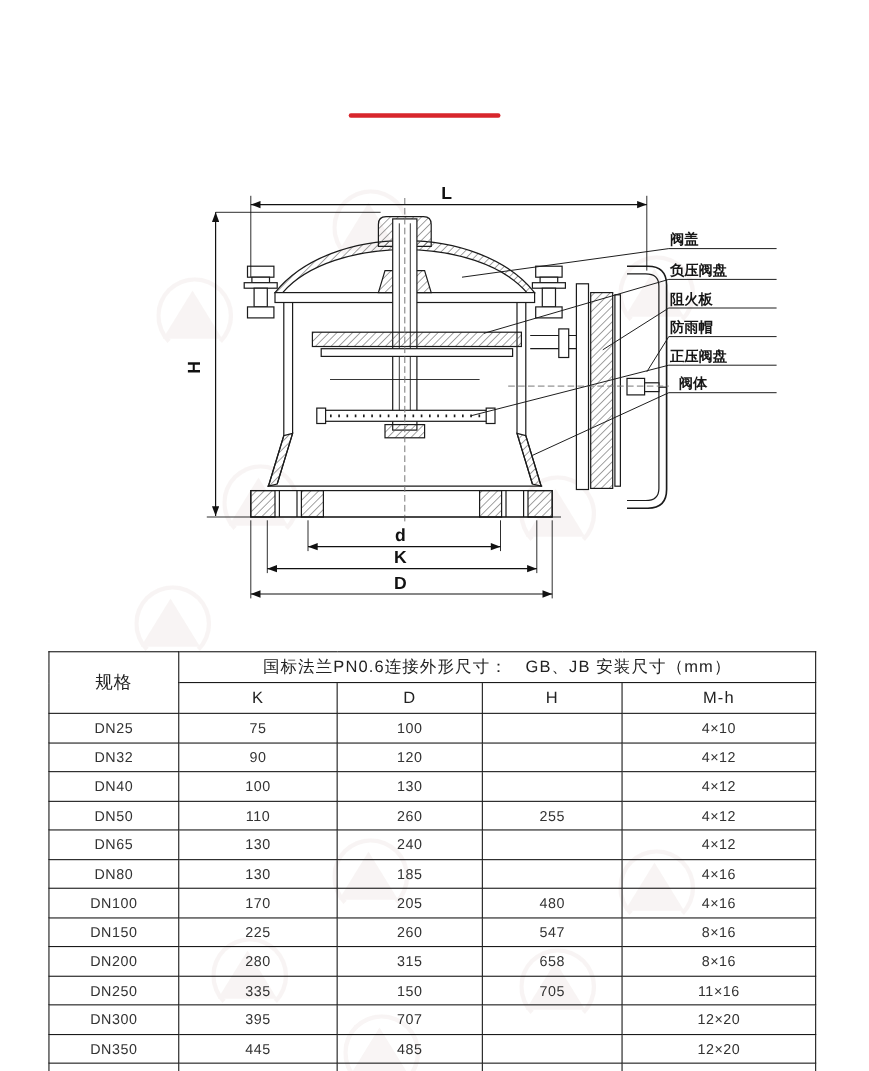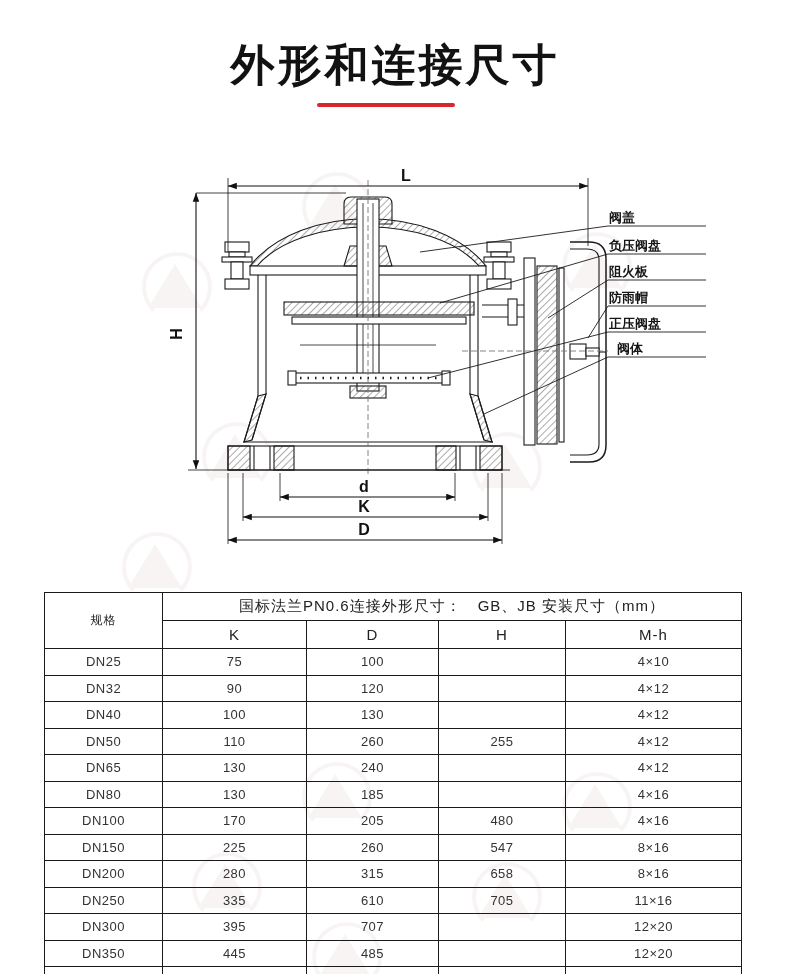--- a/index.html
+++ b/index.html
@@ -57,21 +57,20 @@
   <div class="wm" style="left:560px;top:230px"></div>
   <div class="wm" style="left:200px;top:420px"></div>
   <div class="wm" style="left:470px;top:430px"></div>
   <div class="wm" style="left:120px;top:530px"></div>
   <div class="wm" style="left:300px;top:760px"></div>
   <div class="wm" style="left:560px;top:770px"></div>
   <div class="wm" style="left:190px;top:850px"></div>
   <div class="wm" style="left:470px;top:860px"></div>
   <div class="wm" style="left:310px;top:920px"></div>
 
-  <div class="title">外形和连接尺寸</div>
   <div class="title-rule" style="background: rgb(216, 38, 44);"></div>
 
   <svg width="790" height="590" viewBox="0 0 790 590">
     <defs>
       <pattern id="h1" width="5" height="5" patternUnits="userSpaceOnUse" patternTransform="rotate(45)">
         <line x1="0" y1="0" x2="0" y2="5" stroke="#555" stroke-width="1"></line>
       </pattern>
       <marker id="mE" markerWidth="10" markerHeight="8" refX="8.5" refY="3" orient="auto">
         <path d="M0.5,0 L8.5,3 L0.5,6 Z" fill="#111"></path>
       </marker>
@@ -199,21 +198,21 @@
   <table class="spec">
     <colgroup>
       <col style="width:118px">
         <col style="width:144px">
         <col style="width:132px">
       <col style="width:127px">
         <col style="width:176px">
     </colgroup>
     <thead>
       <tr>
-        <th rowspan="2" style="font-size:12px">规格</th>
+        <th rowspan="2" style="font-size:16px">规格</th>
         <th colspan="4">国标法兰PN0.6连接外形尺寸：　GB、JB 安装尺寸（mm）</th>
       </tr>
       <tr>
         <th>K</th>
         <th>D</th>
         <th>H</th>
         <th>M-h</th>
       </tr>
     </thead>
     <tbody>
@@ -276,21 +275,21 @@
         <tr>
       <td>DN200</td>
       <td>280</td>
       <td>315</td>
       <td>658</td>
       <td>8×16</td>
     </tr>
         <tr>
       <td>DN250</td>
       <td>335</td>
-      <td>610</td>
+      <td>150</td>
       <td>705</td>
       <td>11×16</td>
     </tr>
         <tr>
       <td>DN300</td>
       <td>395</td>
       <td>707</td>
       <td></td>
       <td>12×20</td>
     </tr>

